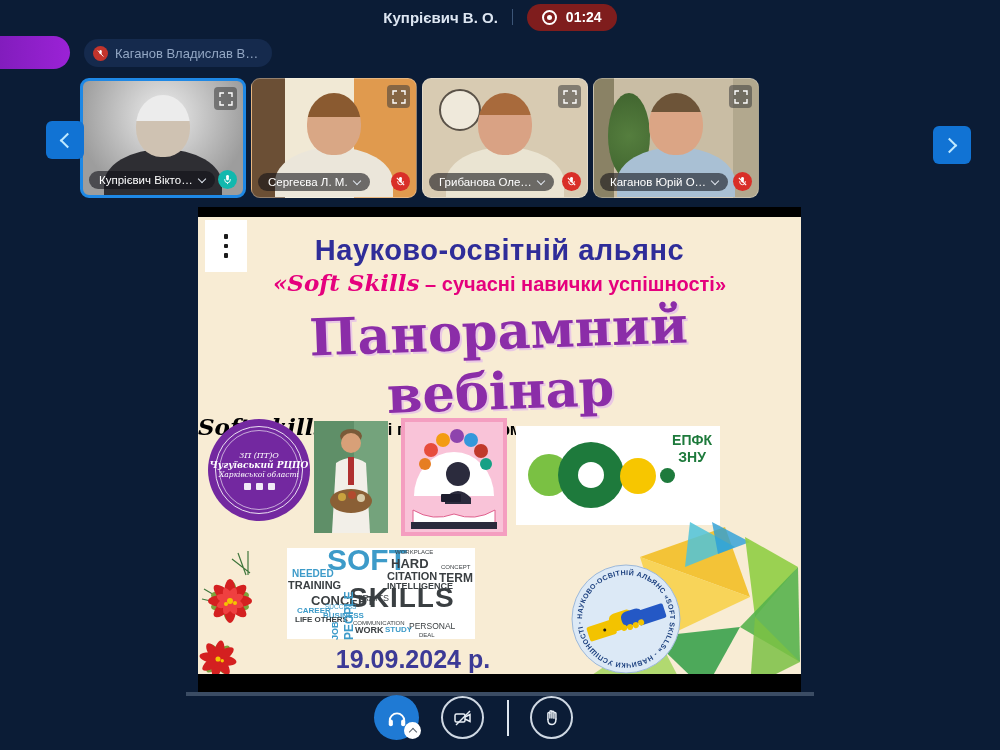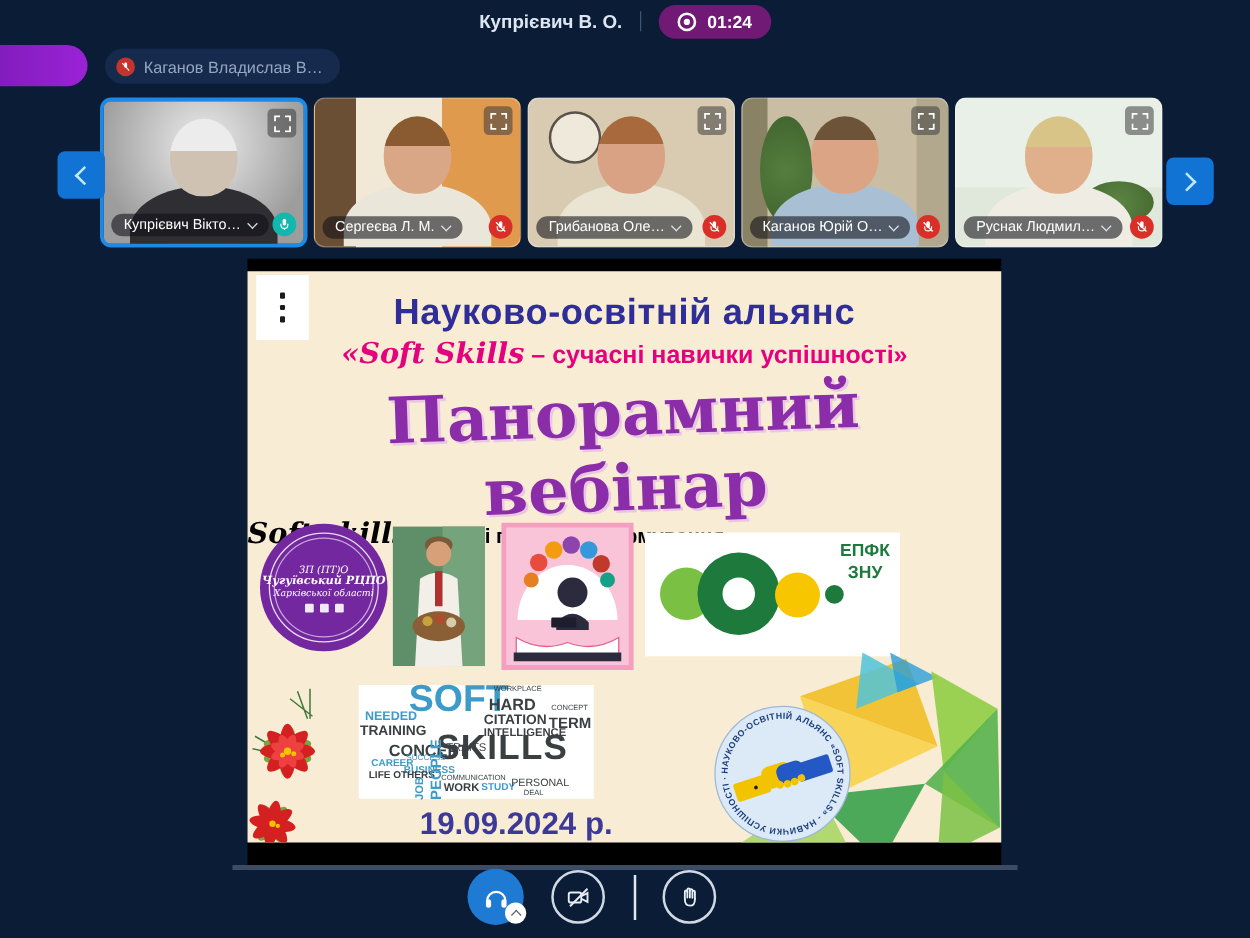--- a/index.html
+++ b/index.html
@@ -5,21 +5,21 @@
   html,body{margin:0;padding:0;background:#0a1a33;}
   *{box-sizing:border-box;}
   #stage{position:relative;width:1000px;height:750px;background:#0b1c36;overflow:hidden;
          font-family:"Liberation Sans",sans-serif;}
 
   
   .topbar{position:absolute;top:0;left:0;width:100%;height:34px;display:flex;
           align-items:center;justify-content:center;gap:14px;}
   .presenter{color:#dde6f2;font-size:15px;font-weight:bold;}
   .top-divider{width:1px;height:16px;background:#3c5577;}
-  .rec-badge{display:flex;align-items:center;gap:9px;background:#701a75;border-radius:16px;
+  .rec-badge{display:flex;align-items:center;gap:9px;background:#7f1d1d;border-radius:16px;
              padding:4px 15px;height:27px;cursor:pointer;}
   .rec-dot{width:15px;height:15px;border:2px solid #fff;border-radius:50%;position:relative;}
   .rec-dot::after{content:"";position:absolute;inset:3px;background:#fff;border-radius:50%;}
   .rec-time{color:#fff;font-size:14px;font-weight:bold;}
 
   
   .purple-pill{position:absolute;left:-22px;top:36px;width:92px;height:33px;border-radius:17px;
                background:linear-gradient(90deg,#7a1bb5,#9b22d6);}
   .purple-pill::after{content:"";position:absolute;right:74px;top:14px;width:5px;height:5px;
                background:#fff;border-radius:50%;}
@@ -283,40 +283,20 @@
       </div>
       <div class="mic-badge mic-off">
         <svg width="11" height="11" viewBox="0 0 12 12">
             <rect x="4.5" y="1" width="3" height="6" rx="1.5" fill="#fff"></rect>
             <path d="M3 5.5v1a3 3 0 0 0 6 0v-1" stroke="#fff" fill="none" stroke-width="1"></path>
             <line x1="2" y1="2" x2="10" y2="10" stroke="#fff" stroke-width="1.2"></line>
           </svg>
       </div>
     </div>
 
-    <div class="tile tile-5">
-      <div class="person-body"></div>
-      <div class="person-head"></div>
-      <div class="expand-btn">
-        <svg width="14" height="14" viewBox="0 0 14 14" fill="none" stroke="#fff" stroke-width="1.4">
-            <path d="M5 1H1v4M9 1h4v4M5 13H1V9M9 13h4V9"></path>
-          </svg>
-      </div>
-      <div class="name-pill">
-        <span class="pname">Руснак Людмил…</span>
-        <span class="chev-down"></span>
-      </div>
-      <div class="mic-badge mic-off">
-        <svg width="11" height="11" viewBox="0 0 12 12">
-            <rect x="4.5" y="1" width="3" height="6" rx="1.5" fill="#fff"></rect>
-            <path d="M3 5.5v1a3 3 0 0 0 6 0v-1" stroke="#fff" fill="none" stroke-width="1"></path>
-            <line x1="2" y1="2" x2="10" y2="10" stroke="#fff" stroke-width="1.2"></line>
-          </svg>
-      </div>
-    </div>
   </div>
 
   <div class="nav-btn nav-left">
       <span class="chev left"></span>
     </div>
   <div class="nav-btn nav-right">
       <span class="chev right"></span>
     </div>
 
   <div class="slide">

